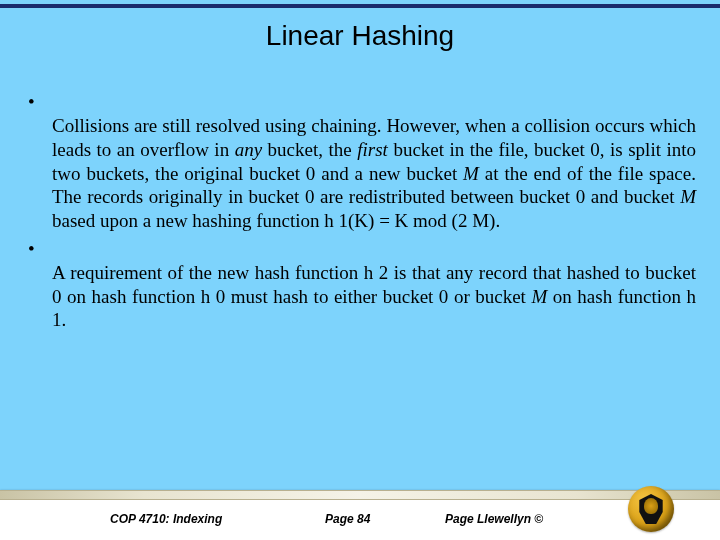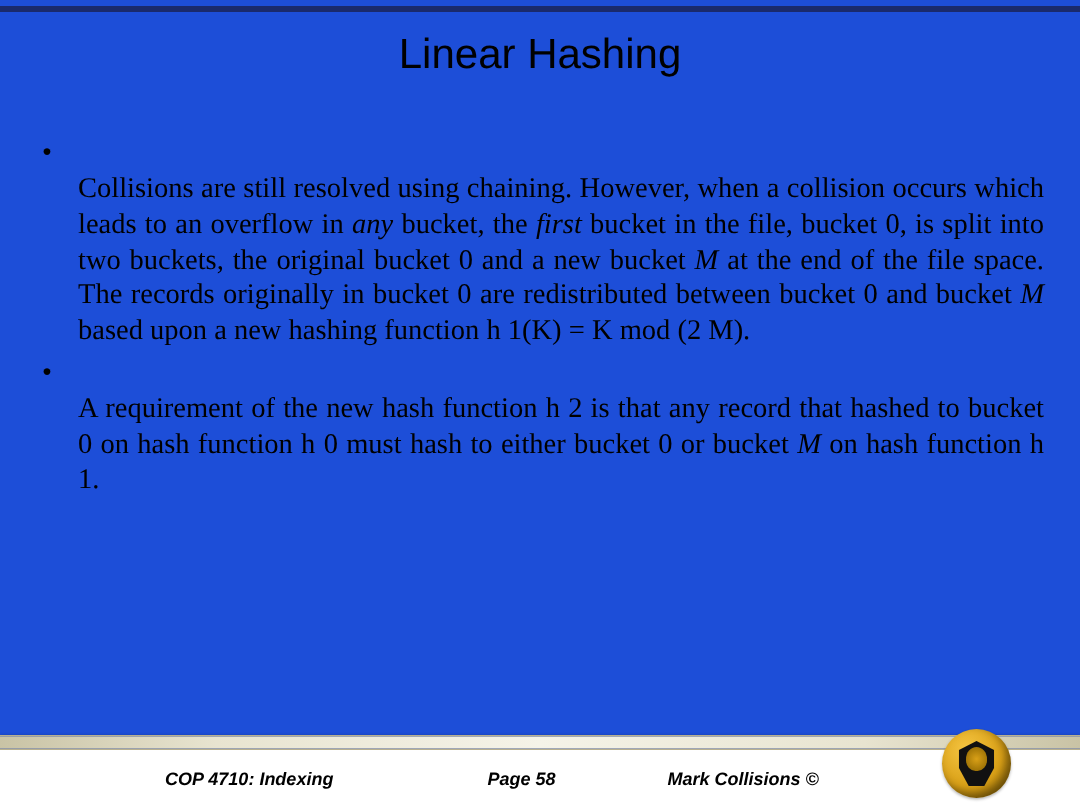--- a/index.html
+++ b/index.html
@@ -6,21 +6,21 @@
   html, body { width: 720px; height: 540px; overflow: hidden; }
   body {
     font-family: "Times New Roman", Times, serif;
     background: #ffffff;
     position: relative;
   }
   .slide {
     width: 720px;
     height: 540px;
     position: relative;
-    background: #1d4ed8;
+    background: #7dd3fc;
   }
   .top-rule {
     position: absolute;
     top: 4px;
     left: 0;
     width: 720px;
     height: 4px;
     background: #1a2a6c;
   }
   .title {
@@ -155,21 +155,21 @@
         <span>A requirement of the new hash function h 2 is that any record that hashed to bucket 0 on hash function h 0 must hash to either bucket 0 or bucket </span><span class="italic">M</span><span> on hash function h 1.</span>
       </div>
     </div>
 
   </div>
 
   <div class="footer-wrap">
     <div class="gradient-bar"></div>
     <div class="footer">
       <span class="course">COP 4710: Indexing</span>
-      <span class="page">Page 58</span>
-      <span class="author">Mark Collisions ©</span>
+      <span class="page">Page 84</span>
+      <span class="author">Page Llewellyn ©</span>
       <div class="logo">
         <div class="logo-inner"></div>
       </div>
     </div>
   </div>
 
 </div>
 
 </body></html>

